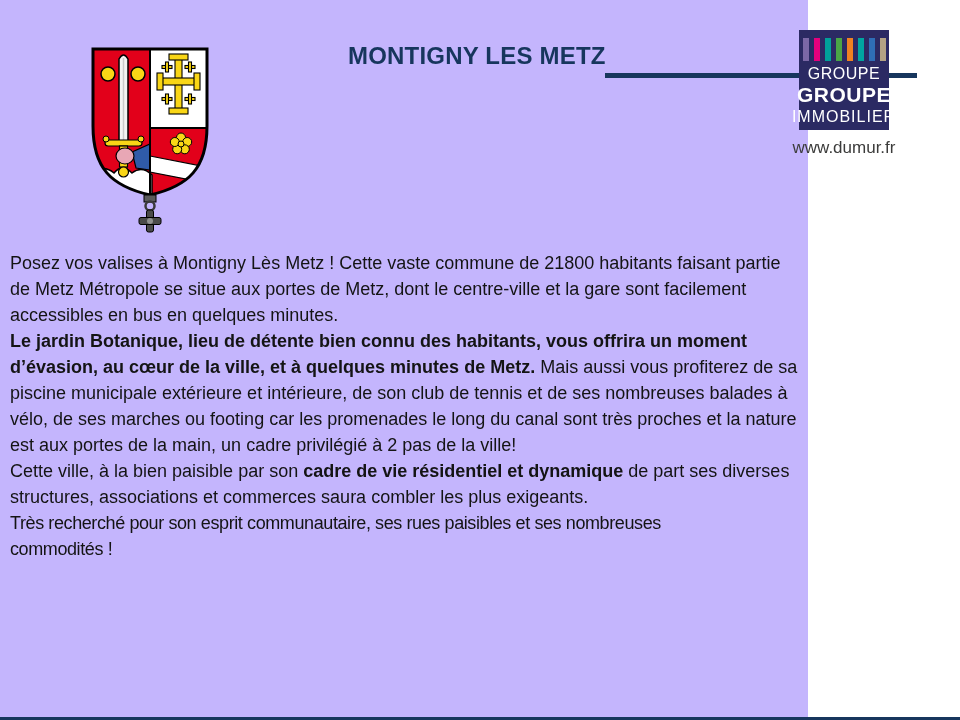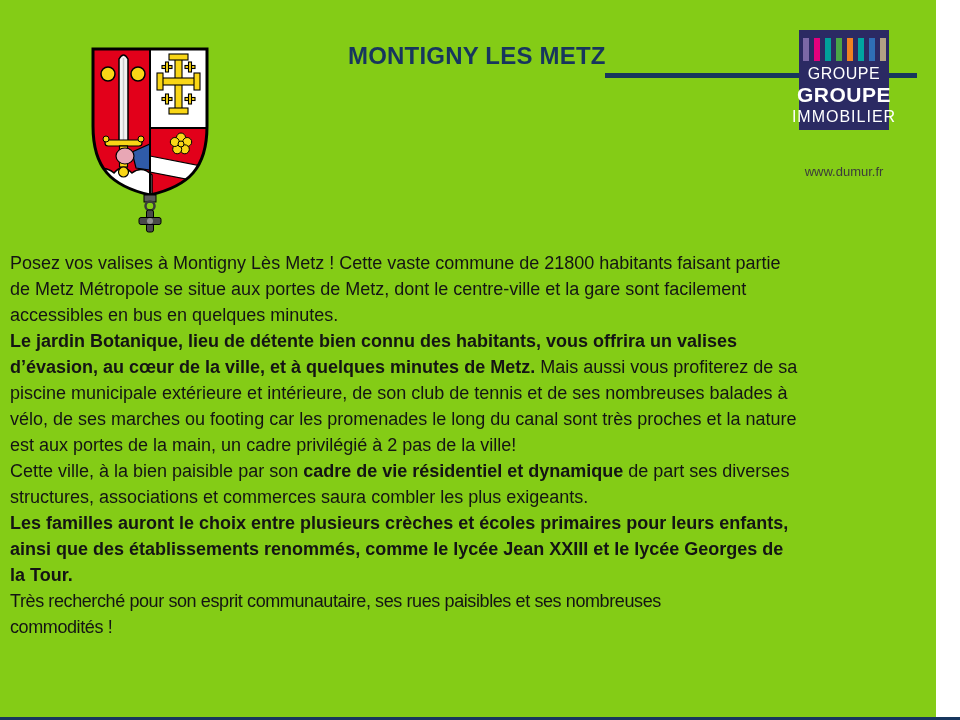--- a/index.html
+++ b/index.html
@@ -1,17 +1,17 @@
 <!DOCTYPE html>
 <html style="--accent: #17365d; --logo-bg: #2b2a63;"><head>
 <meta charset="utf-8">
 <style>
   html, body { margin: 0; padding: 0; overflow: hidden; }
   body { width: 960px; height: 720px; background: #ffffff; font-family: "Liberation Sans", sans-serif; }
-  .slide { position: relative; width: 936px; height: 720px; background: #84cc16; }
+  .slide { position: relative; width: 808px; height: 720px; background: #c4b5fd; }
 
   .page-title {
     position: absolute; left: 348px; top: 42px;
     font-size: 24px; font-weight: bold; color: var(--accent, #17365d);
     letter-spacing: 0.2px; white-space: nowrap;
   }
   .title-rule {
     position: absolute; left: 605px; top: 73px; width: 312px; height: 5px;
     background: var(--accent, #17365d); z-index: 1;
   }
@@ -22,21 +22,21 @@
     display: flex; flex-direction: column; align-items: center;
     padding-top: 8px; box-sizing: border-box;
   }
   .logo-bars { display: flex; gap: 5px; height: 23px; margin-bottom: 5px; }
   .logo-bars .bar { width: 6px; height: 23px; }
   .logo-groupe { color: #fff; font-size: 16px; letter-spacing: 0.5px; line-height: 1.05; }
   .logo-dumur  { color: #fff; font-size: 21px; font-weight: bold; letter-spacing: 0.5px; line-height: 1.15; }
   .logo-immo   { color: #fff; font-size: 16px; letter-spacing: 1px; line-height: 1.3; }
   .logo-site {
     position: absolute; left: 784px; top: 138px; width: 120px; text-align: center;
-    font-size: 13px; color: #3c3c3b; margin-top: 26px;
+    font-size: 17px; color: #3c3c3b;
   }
 
   .coa { position: absolute; left: 88px; top: 44px; }
 
   .body-text {
     position: absolute; left: 10px; top: 250px; width: 946px;
     font-size: 18px; line-height: 26px; color: #141414;
     white-space: pre-line;
   }
   .body-text p { margin: 0; }
@@ -141,25 +141,23 @@
         <div class="bar" style="background: rgb(179, 162, 132);"></div>
       </div>
     <div class="logo-groupe">GROUPE</div>
     <div class="logo-dumur">GROUPE</div>
     <div class="logo-immo">IMMOBILIER</div>
   </div>
   <div class="logo-site">www.dumur.fr</div>
 
   <div class="body-text"><p><span>Posez vos valises à Montigny Lès Metz ! Cette vaste commune de 21800 habitants faisant partie
 de Metz Métropole se situe aux portes de Metz, dont le centre-ville et la gare sont facilement
-accessibles en bus en quelques minutes.</span></p><p><span class="bold">Le jardin Botanique, lieu de détente bien connu des habitants, vous offrira un valises
+accessibles en bus en quelques minutes.</span></p><p><span class="bold">Le jardin Botanique, lieu de détente bien connu des habitants, vous offrira un moment
 d’évasion, au cœur de la ville, et à quelques minutes de Metz.</span><span> Mais aussi vous profiterez de sa
 piscine municipale extérieure et intérieure, de son club de tennis et de ses nombreuses balades à
 vélo, de ses marches ou footing car les promenades le long du canal sont très proches et la nature
 est aux portes de la main, un cadre privilégié à 2 pas de la ville!</span></p><p><span>Cette ville, à la bien paisible par son </span><span class="bold">cadre de vie résidentiel et dynamique</span><span> de part ses diverses
-structures, associations et commerces saura combler les plus exigeants.</span></p><p><span class="bold">Les familles auront le choix entre plusieurs crèches et écoles primaires pour leurs enfants,
-ainsi que des établissements renommés, comme le lycée Jean XXIII et le lycée Georges de
-la Tour.</span></p><p class="condensed"><span>Très recherché pour son esprit communautaire,  ses rues paisibles et ses nombreuses
+structures, associations et commerces saura combler les plus exigeants.</span></p><p class="condensed"><span>Très recherché pour son esprit communautaire,  ses rues paisibles et ses nombreuses
 commodités !</span></p></div>
 
   <div class="bottom-rule"></div>
 
 </div>
 
 </body></html>

